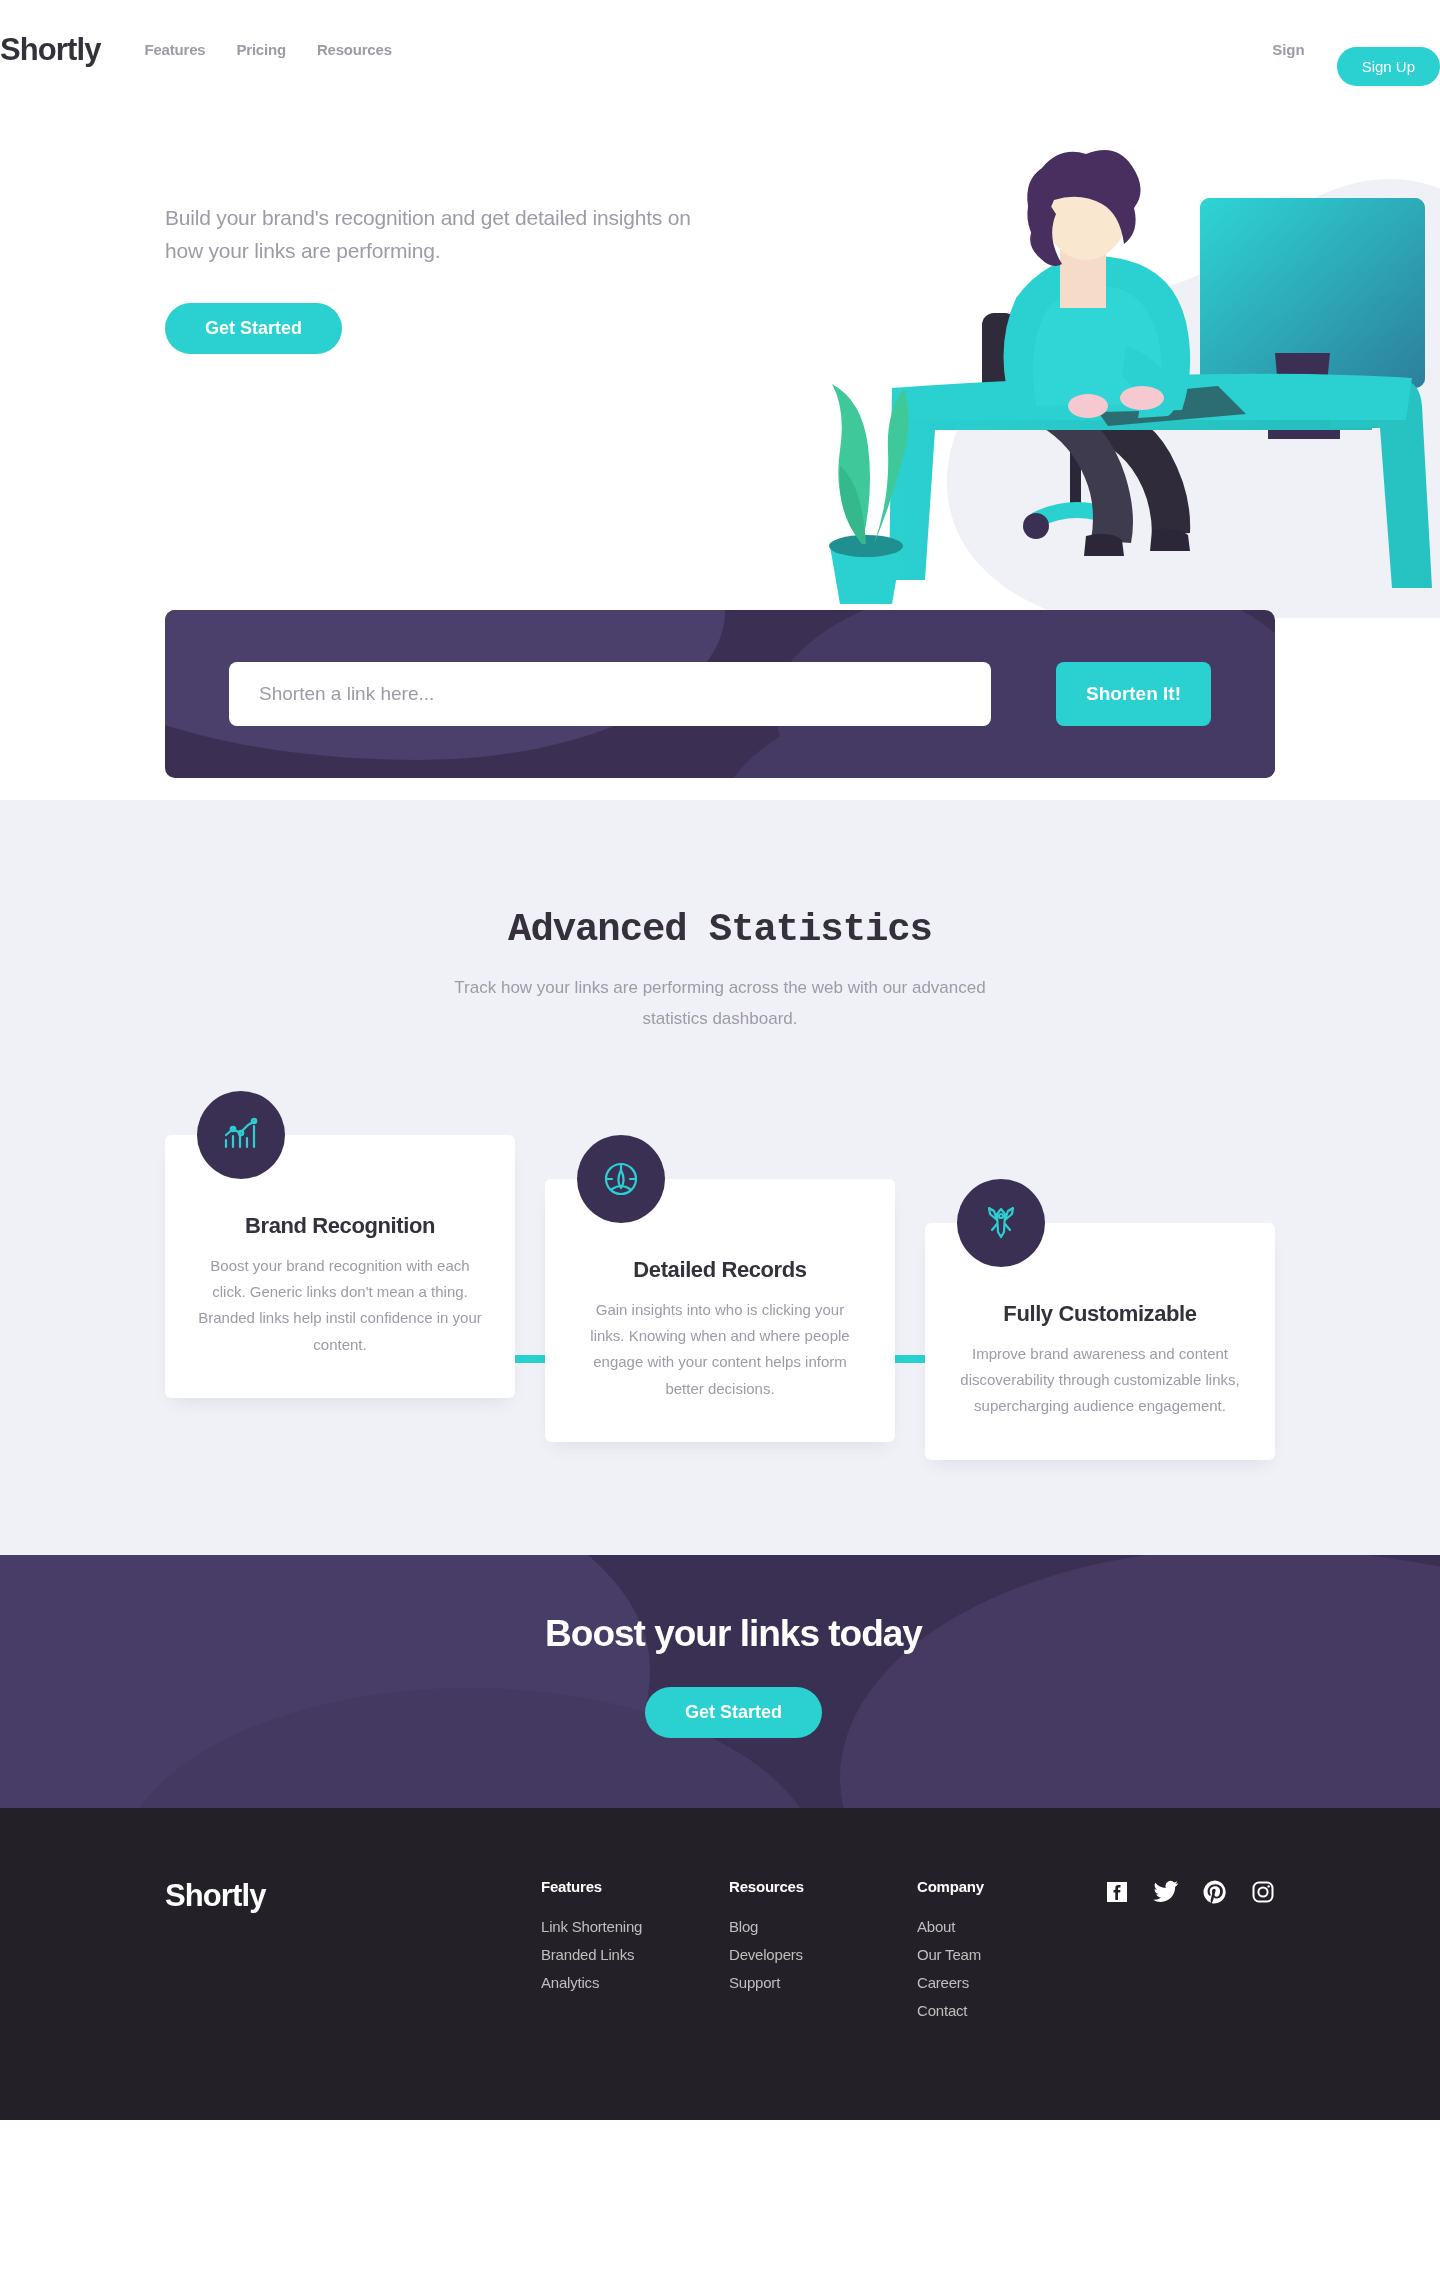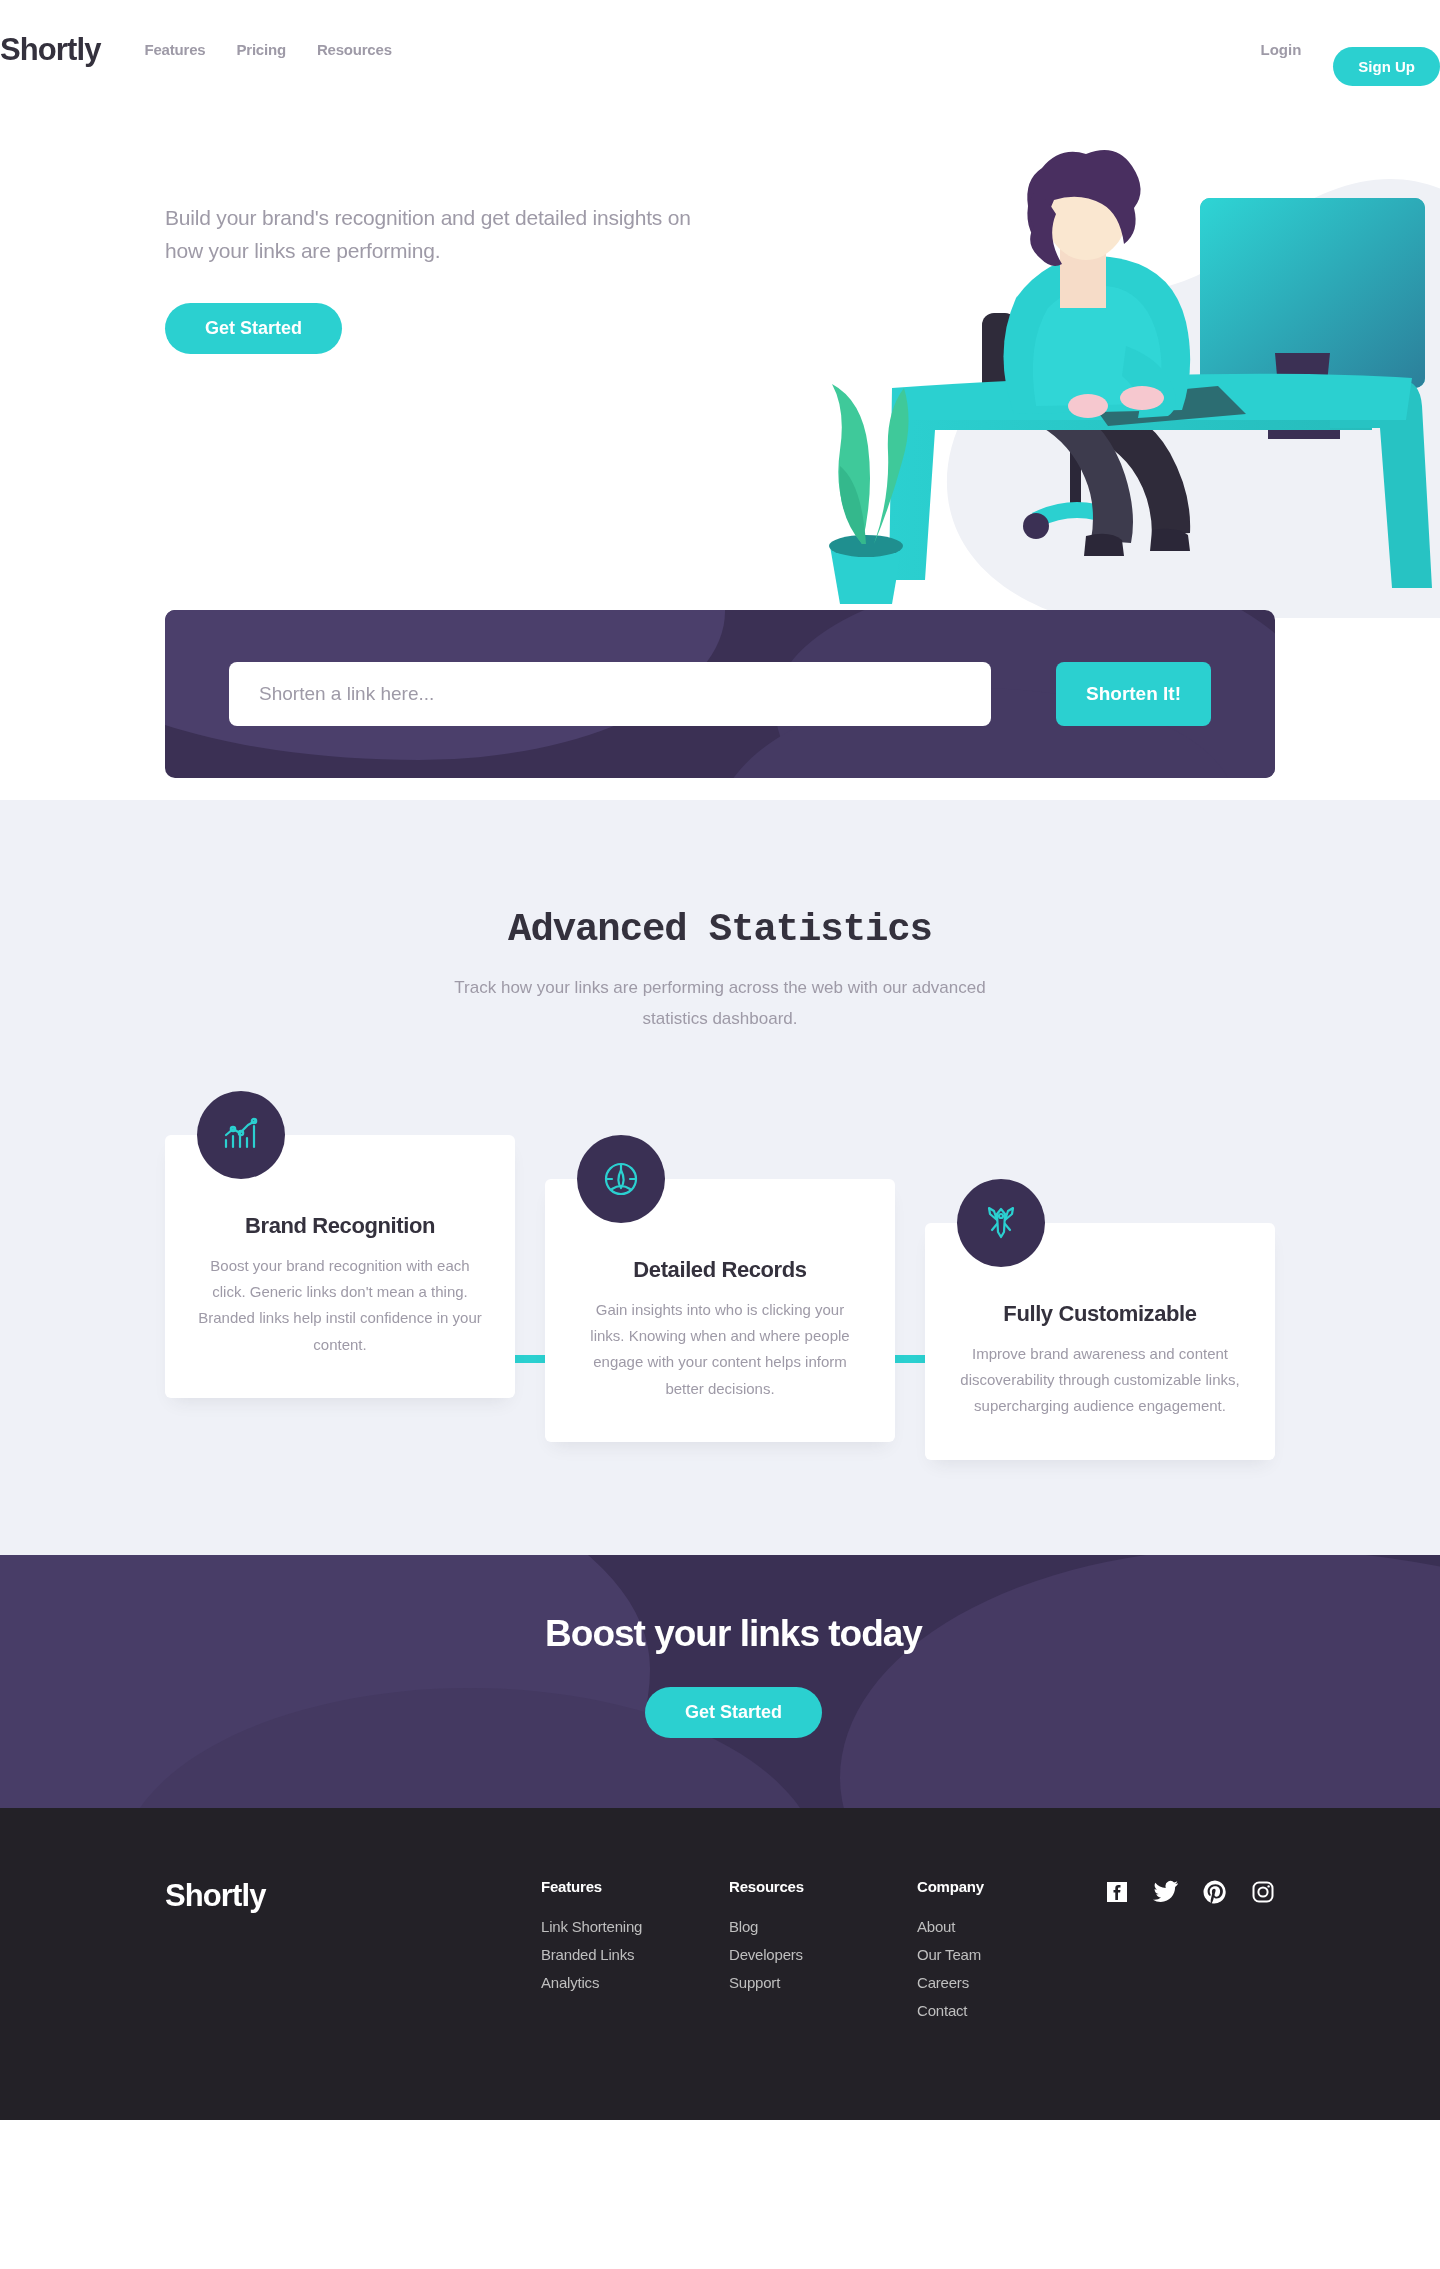--- a/index.html
+++ b/index.html
@@ -42,21 +42,21 @@
     font-size: 15px;
     font-weight: bold;
     color: #9e9aa7;
     text-decoration: none;
     padding: 8px 12px;
   }
   .signup-btn {
     background: #2bd0d0;
     color: #ffffff;
     font-size: 15px;
-    font-weight: bold;
+    font-weight: normal;
     border: none;
     border-radius: 28px;
     padding: 11px 25px;
     cursor: pointer;
     font-family: inherit;
     margin-top: 34px;
   }
 
   
   .hero {
@@ -343,21 +343,21 @@
 
   <header class="site-header">
     <div class="container header-inner">
       <div class="logo">Shortly</div>
       <nav class="main-nav">
         <a href="#">Features</a>
         <a href="#">Pricing</a>
         <a href="#">Resources</a>
       </nav>
       <div class="auth-nav">
-        <a href="#" class="login-link">Login</a>
+        <a href="#" class="login-link">Sign</a>
         <button class="signup-btn">Sign Up</button>
       </div>
     </div>
   </header>
 
   <div class="lower-bg"></div>
 
   <section class="hero">
     <svg class="hero-illustration" viewBox="0 0 760 520">
 

